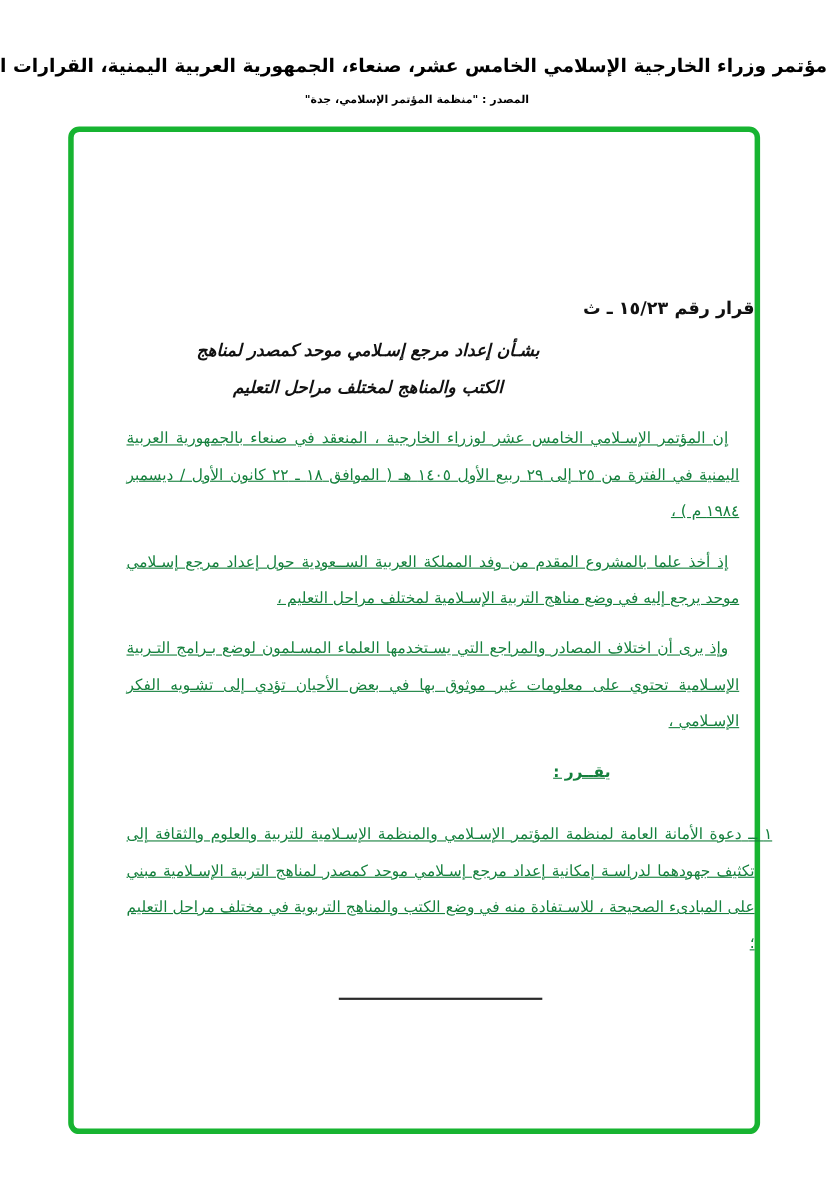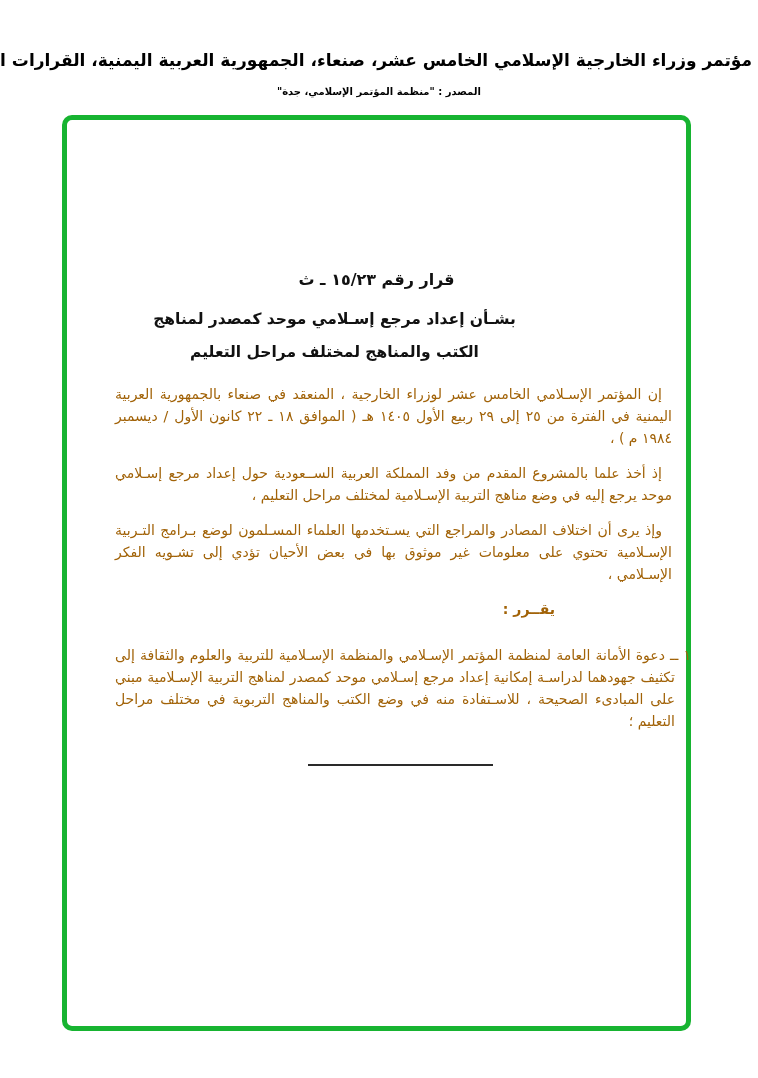--- a/index.html
+++ b/index.html
@@ -17,43 +17,44 @@
     direction:rtl;text-align:center;
     font-size:10px;font-weight:bold;color:#000;
   }
   .doc-frame{
     position:absolute;left:62px;top:115px;
     width:619px;height:906px;
     border:5px solid #17b431;border-radius:10px;
     direction:rtl;background:#fff;
   }
   .doc-title{
-    margin:150px 0 0 0;text-align:center;
+    margin:150px 0 0 0;text-align:right;
     font-size:16px;font-weight:bold;color:#111;
   }
   .doc-subtitle{
     margin:14px 0 0 0;text-align:center;
     font-size:15.5px;font-weight:600;line-height:33px;color:#111;
     transform:translateX(-42px);
+    font-style:italic;
   }
   .doc-body{
     margin:14px 0 0 48px;
-    font-size:14px;line-height:22px;color:#a16207;
+    font-size:14px;line-height:33px;color:#15803d;text-decoration:underline;
   }
   .para{
     margin:0 14px 13px 0;
     text-align:justify;text-indent:10px;
   }
   .decides{
     margin:2px 131px 24px 0;
     font-weight:600;
   }
   .item{
     margin:0 0 12px 0;
-    padding-right:11px;text-indent:-16px;
+    padding-right:0;text-indent:-16px;
     text-align:justify;
   }
   .item-number{font-weight:500;}
   .signature-rule{
     width:185px;height:2px;background:#2a2a2a;
     margin:32px auto 0 auto;border:none;
   }
 </style>
 </head>
 <body>

